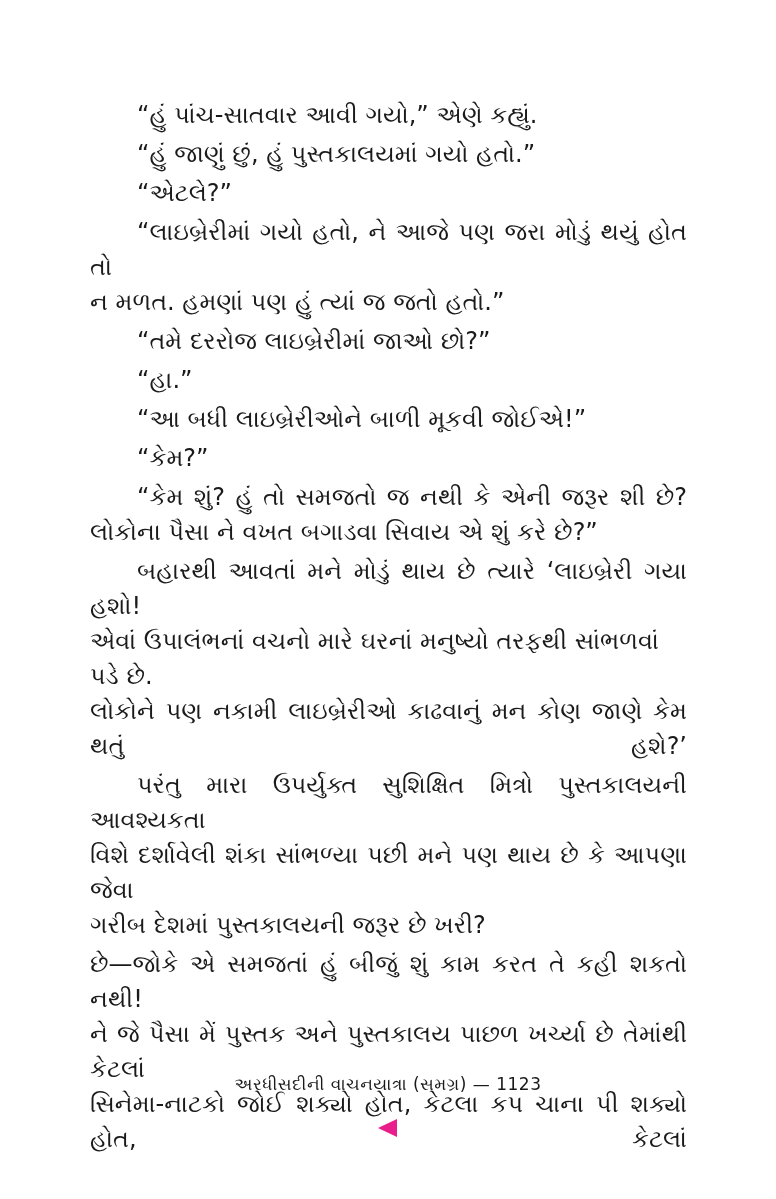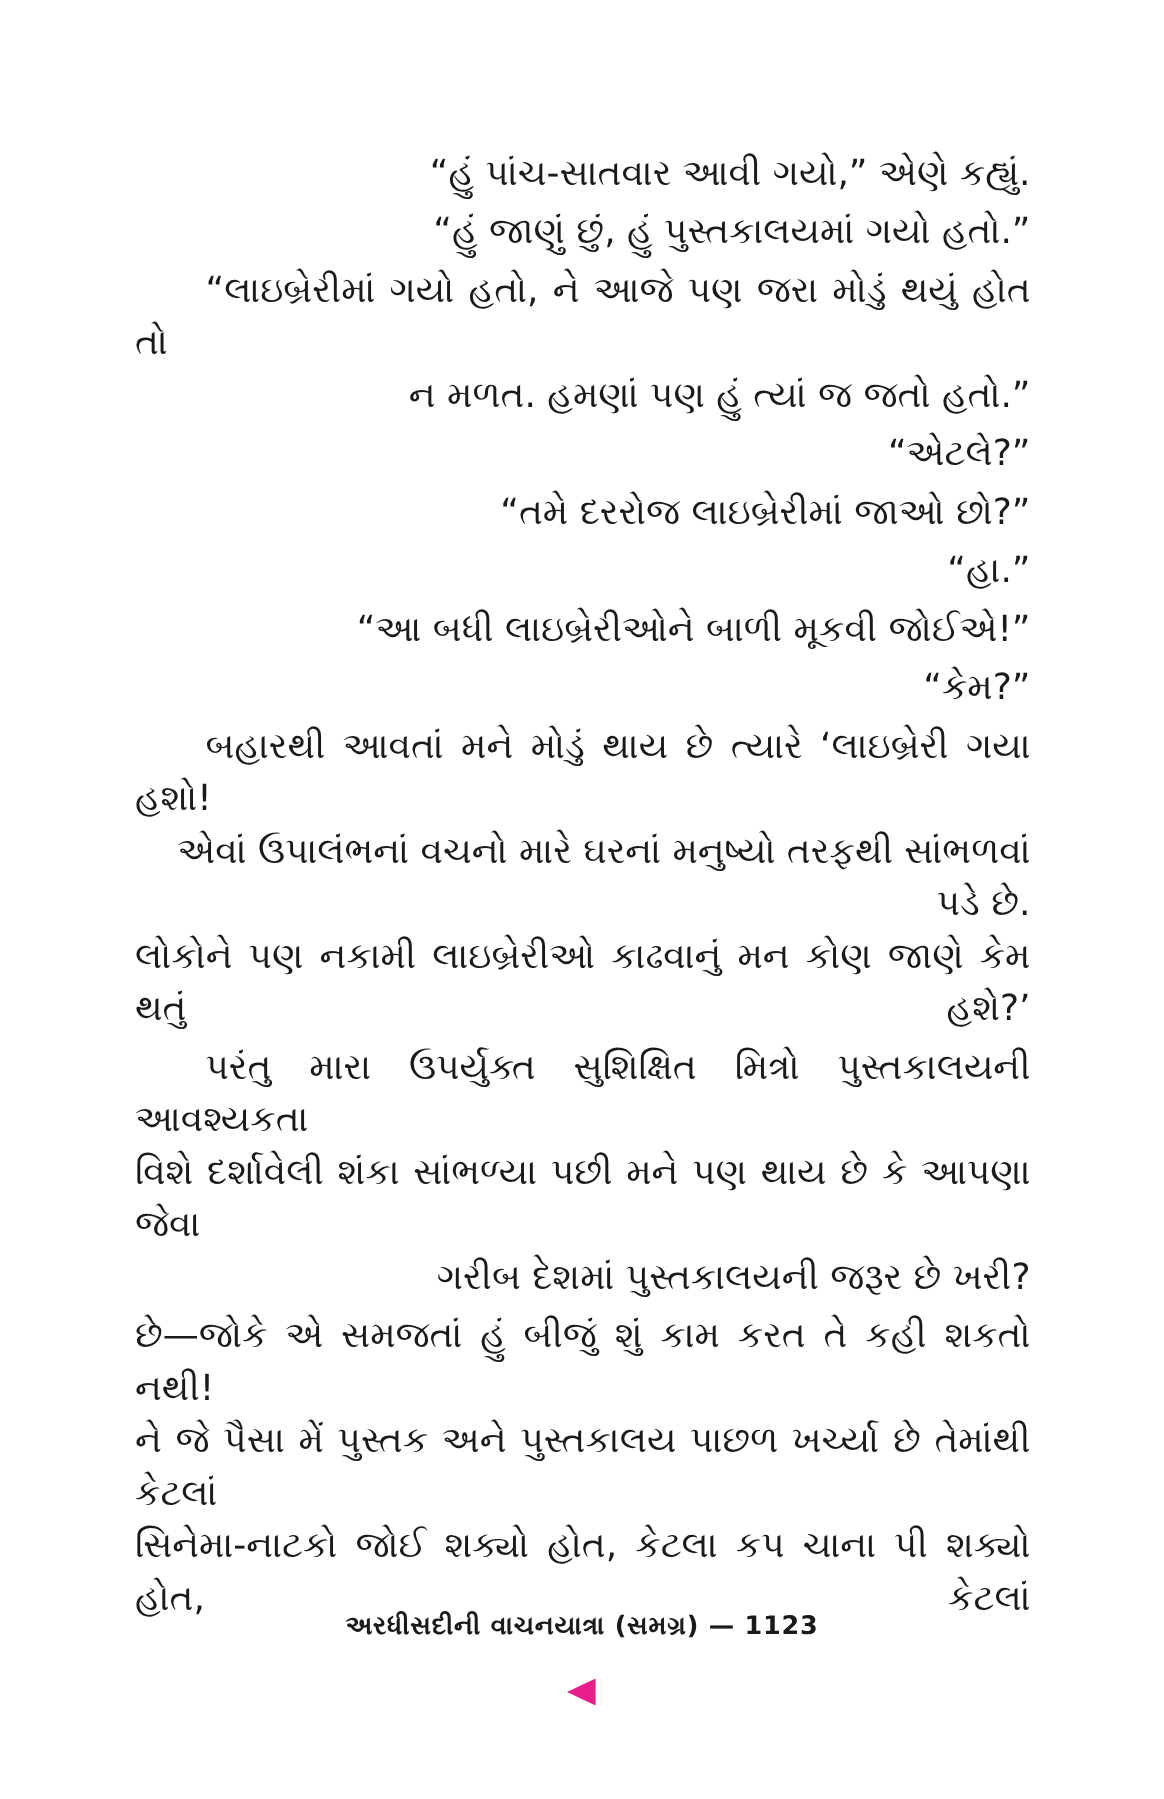--- a/index.html
+++ b/index.html
@@ -19,36 +19,35 @@
     position: absolute;
     left: 90px;
     top: 98px;
     width: 597px;
     color: #1a1a1a;
     font-size: 24px;
     line-height: 35px;
   }
   .para { margin-top: 4px; }
   .para:first-child { margin-top: 0; }
-  .line { white-space: normal; text-align: right; }
+  .line { white-space: normal; }
   .line.indent { text-indent: 47px; }
   .line.just {
     text-align: justify;
     text-align-last: justify;
   }
   .footer-caption {
     position: absolute;
     top: 1074px;
     left: 0;
     width: 776px;
     text-align: center;
     font-size: 17px;
     color: #1a1a1a;
     letter-spacing: 0.5px;
-    font-weight: bold;
   }
   .prev-icon {
     position: absolute;
     left: 378px;
     top: 1119px;
     width: 0;
     height: 0;
     border-top: 9px solid transparent;
     border-bottom: 9px solid transparent;
     border-right: 19px solid #ea1d8d;
@@ -62,37 +61,41 @@
 
   <div class="text-block" style="color: rgb(26, 26, 26);">
 
   <div class="para">
         <div class="line indent">“હું પાંચ-સાતવાર આવી ગયો,” એણે કહ્યું.</div>
       </div>
       <div class="para">
         <div class="line indent">“હું જાણું છું, હું પુસ્તકાલયમાં ગયો હતો.”</div>
       </div>
       <div class="para">
+        <div class="line indent">“એટલે?”</div>
+      </div>
+      <div class="para">
         <div class="line indent just">“લાઇબ્રેરીમાં ગયો હતો, ને આજે પણ જરા મોડું થયું હોત તો</div>
         <div class="line">ન મળત. હમણાં પણ હું ત્યાં જ જતો હતો.”</div>
-      </div>
-      <div class="para">
-        <div class="line indent">“એટલે?”</div>
       </div>
       <div class="para">
         <div class="line indent">“તમે દરરોજ લાઇબ્રેરીમાં જાઓ છો?”</div>
       </div>
       <div class="para">
         <div class="line indent">“હા.”</div>
       </div>
       <div class="para">
         <div class="line indent">“આ બધી લાઇબ્રેરીઓને બાળી મૂકવી જોઈએ!”</div>
       </div>
       <div class="para">
         <div class="line indent">“કેમ?”</div>
+      </div>
+      <div class="para">
+        <div class="line indent just">“કેમ શું? હું તો સમજતો જ નથી કે એની જરૂર શી છે?</div>
+        <div class="line">લોકોના પૈસા ને વખત બગાડવા સિવાય એ શું કરે છે?”</div>
       </div>
       <div class="para">
         <div class="line indent just">બહારથી આવતાં મને મોડું થાય છે ત્યારે ‘લાઇબ્રેરી ગયા હશો!</div>
         <div class="line">એવાં ઉપાલંભનાં વચનો મારે ઘરનાં મનુષ્યો તરફથી સાંભળવાં પડે છે.</div>
         <div class="line just">લોકોને પણ નકામી લાઇબ્રેરીઓ કાઢવાનું મન કોણ જાણે કેમ થતું હશે?’</div>
       </div>
       <div class="para">
         <div class="line indent just">પરંતુ મારા ઉપર્યુક્ત સુશિક્ષિત મિત્રો પુસ્તકાલયની આવશ્યકતા</div>
         <div class="line just">વિશે દર્શાવેલી શંકા સાંભળ્યા પછી મને પણ થાય છે કે આપણા જેવા</div>
         <div class="line">ગરીબ દેશમાં પુસ્તકાલયની જરૂર છે ખરી?</div>

